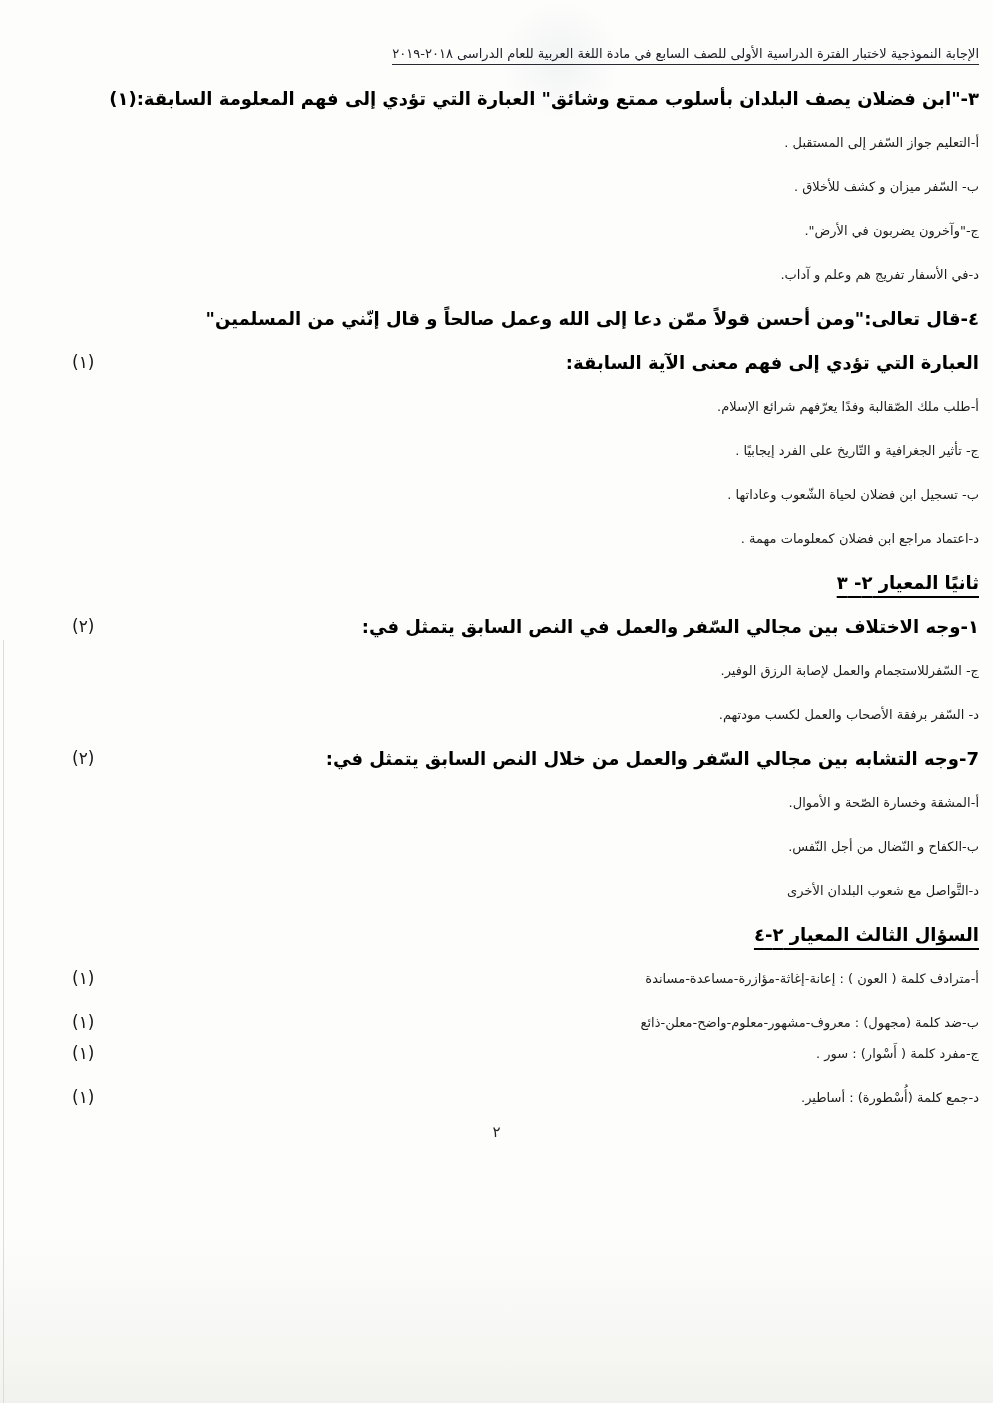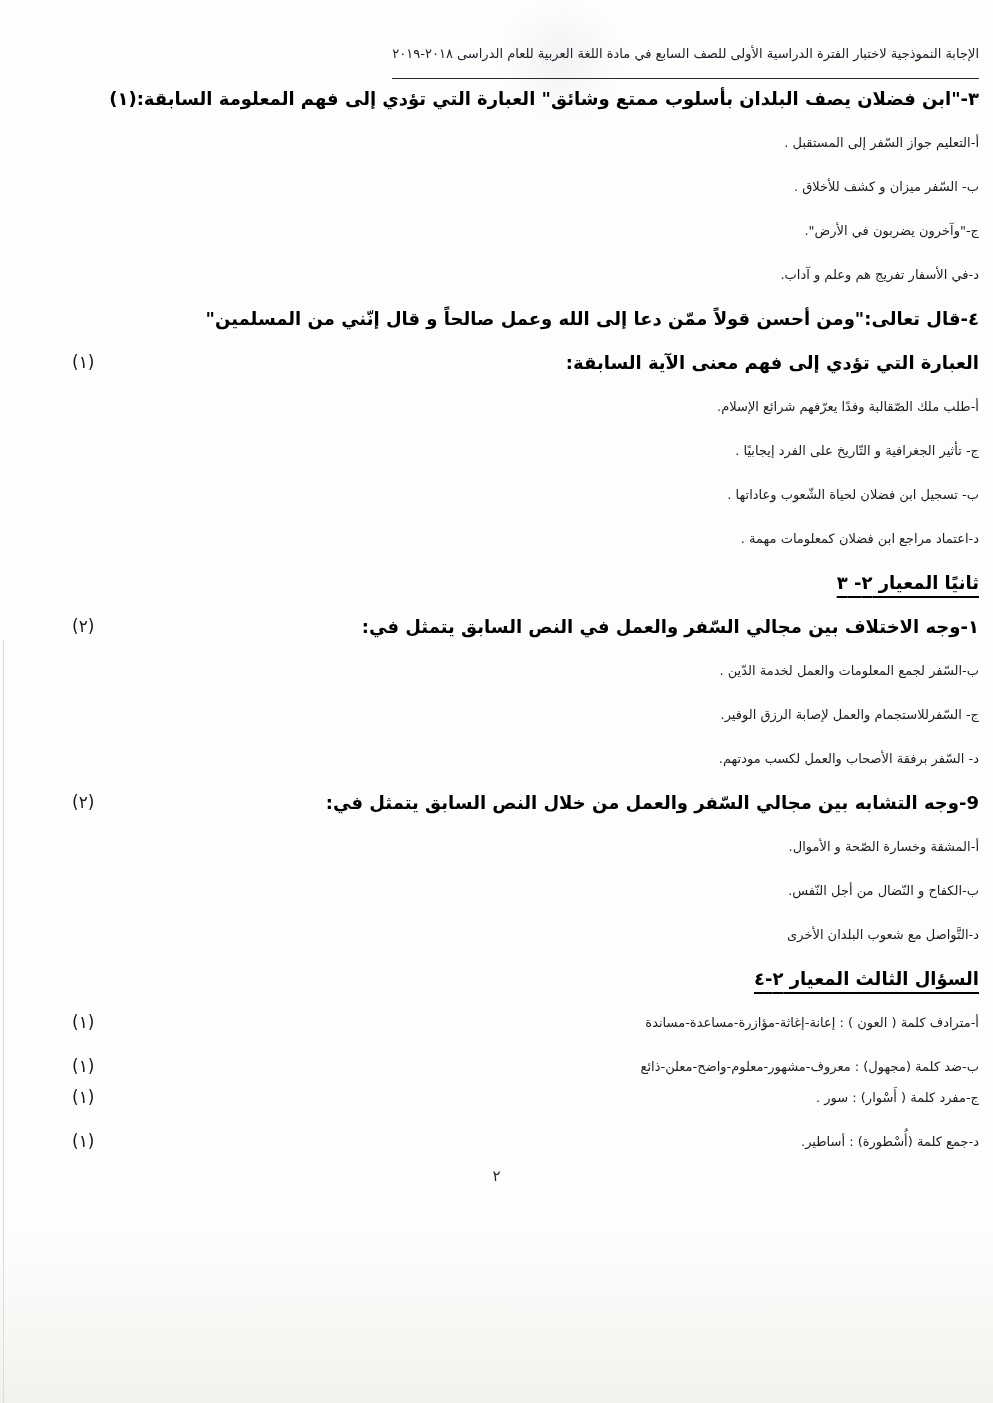--- a/index.html
+++ b/index.html
@@ -25,21 +25,21 @@
   .content {
     position: absolute; top: 46px; right: 14px; left: 14px;
   }
   .header-line {
     height: 30px;
     display: flex; align-items: flex-start; justify-content: flex-start;
     font-size: 13px; color: #20202a;
   }
   .header-line .txt {
     border-bottom: 1.5px solid #2a2a33;
-    padding-bottom: 17px;
+    padding-bottom: 3px;
     white-space: nowrap;
   }
   .line {
     position: relative;
     height: 44px;
     display: flex; align-items: center;
     padding-left: 130px;
   }
   .line .txt {
     font-size: 13px;
@@ -116,31 +116,28 @@
         <div class="line option" data-name="question-4-option-d">
           <span class="txt" data-name="question-4-option-d-text">د-اعتماد مراجع ابن  فضلان كمعلومات  مهمة .</span>
         </div>
         <div class="line section-heading" data-name="section-2-heading">
           <span class="txt" data-name="section-2-heading-text">ثانيًا  المعيار  ٢- ٣</span>
         </div>
         <div class="line question" data-name="s2-question-1">
           <span class="txt" data-name="s2-question-1-text">١-وجه الاختلاف بين مجالي السّفر والعمل في النص السابق يتمثل في:</span>
           <span class="mark" data-name="score-mark">(٢)</span>
         </div>
-        <div class="line option answer" data-name="s2-q1-option-b">
-          <span class="txt" data-name="s2-q1-option-b-text">ب-السّفر لجمع المعلومات والعمل لخدمة الدّين .</span>
-        </div>
         <div class="line option" data-name="s2-q1-option-c">
           <span class="txt" data-name="s2-q1-option-c-text">ج- السّفرللاستجمام والعمل لإصابة الرزق الوفير.</span>
         </div>
         <div class="line option" data-name="s2-q1-option-d">
           <span class="txt" data-name="s2-q1-option-d-text">د- السّفر برفقة الأصحاب والعمل لكسب مودتهم.</span>
         </div>
         <div class="line question" data-name="s2-question-2">
-          <span class="txt" data-name="s2-question-2-text">9-وجه التشابه بين مجالي السّفر والعمل من خلال النص السابق يتمثل في:</span>
+          <span class="txt" data-name="s2-question-2-text">7-وجه التشابه بين مجالي السّفر والعمل من خلال النص السابق يتمثل في:</span>
           <span class="mark" data-name="score-mark">(٢)</span>
         </div>
         <div class="line option" data-name="s2-q2-option-a">
           <span class="txt" data-name="s2-q2-option-a-text">أ-المشقة وخسارة الصّحة و الأموال.</span>
         </div>
         <div class="line option" data-name="s2-q2-option-b">
           <span class="txt" data-name="s2-q2-option-b-text">ب-الكفاح و النّضال من  أجل النّفس.</span>
         </div>
         <div class="line option answer" data-name="s2-q2-option-d">
           <span class="txt" data-name="s2-q2-option-d-text">د-التَّواصل مع شعوب البلدان الأخرى</span>

